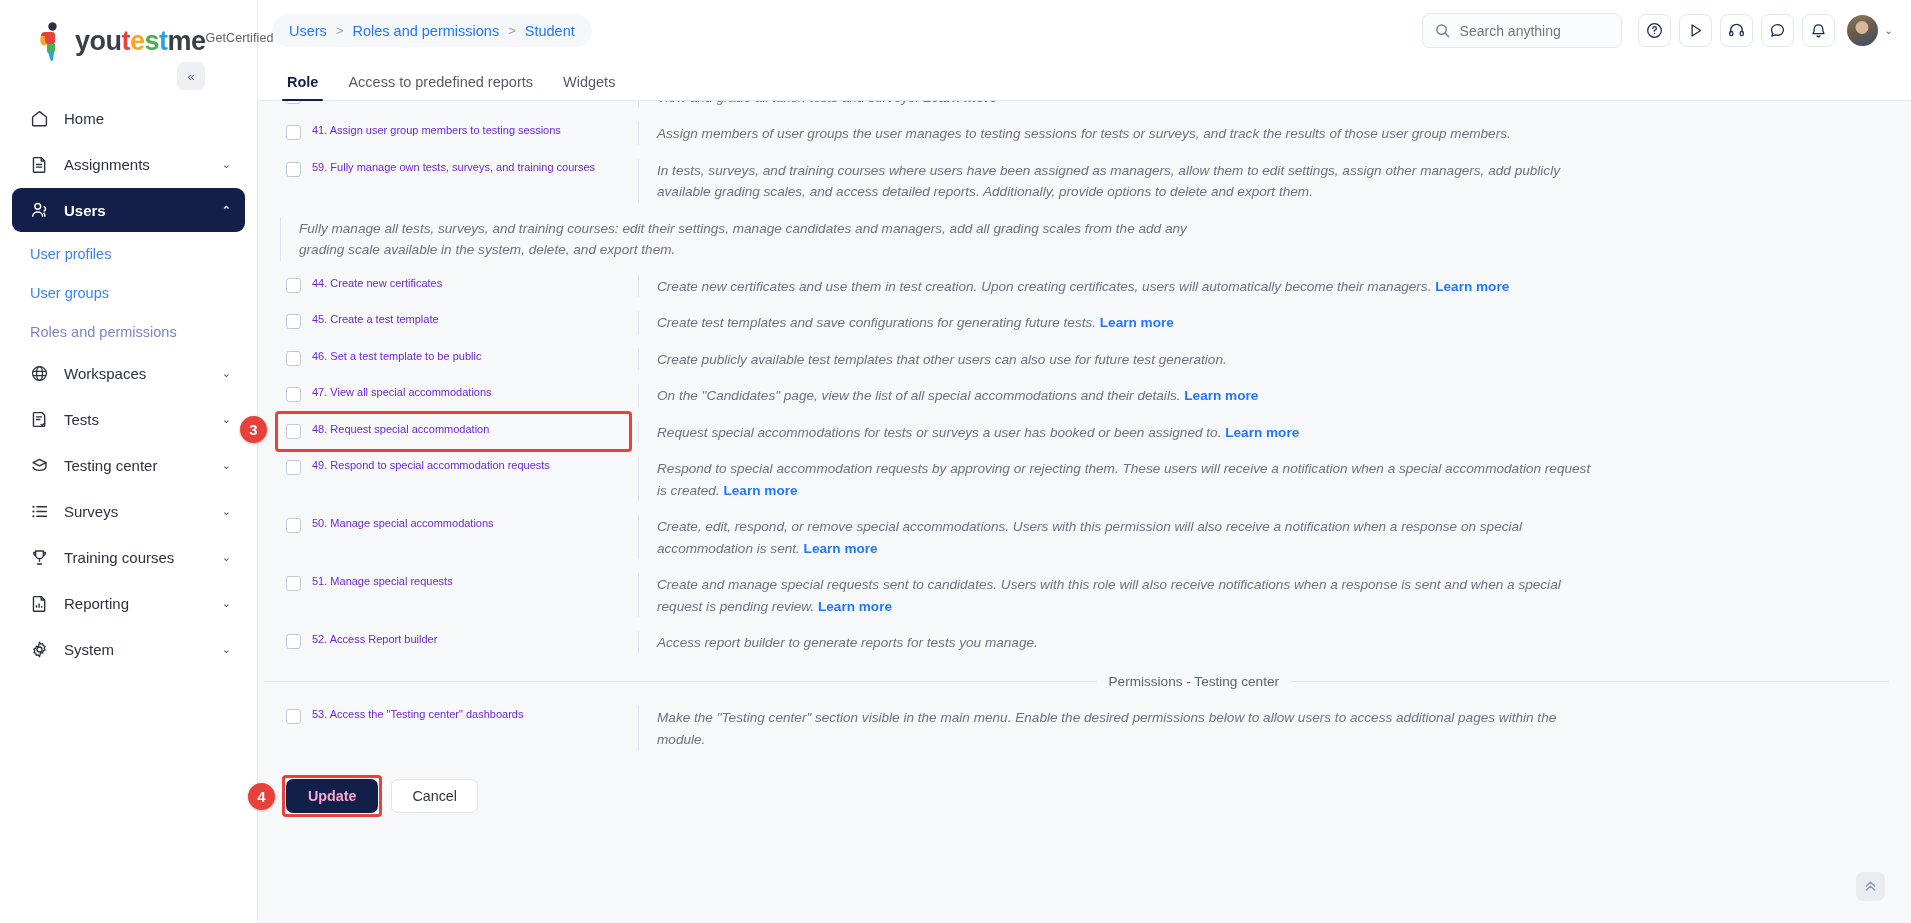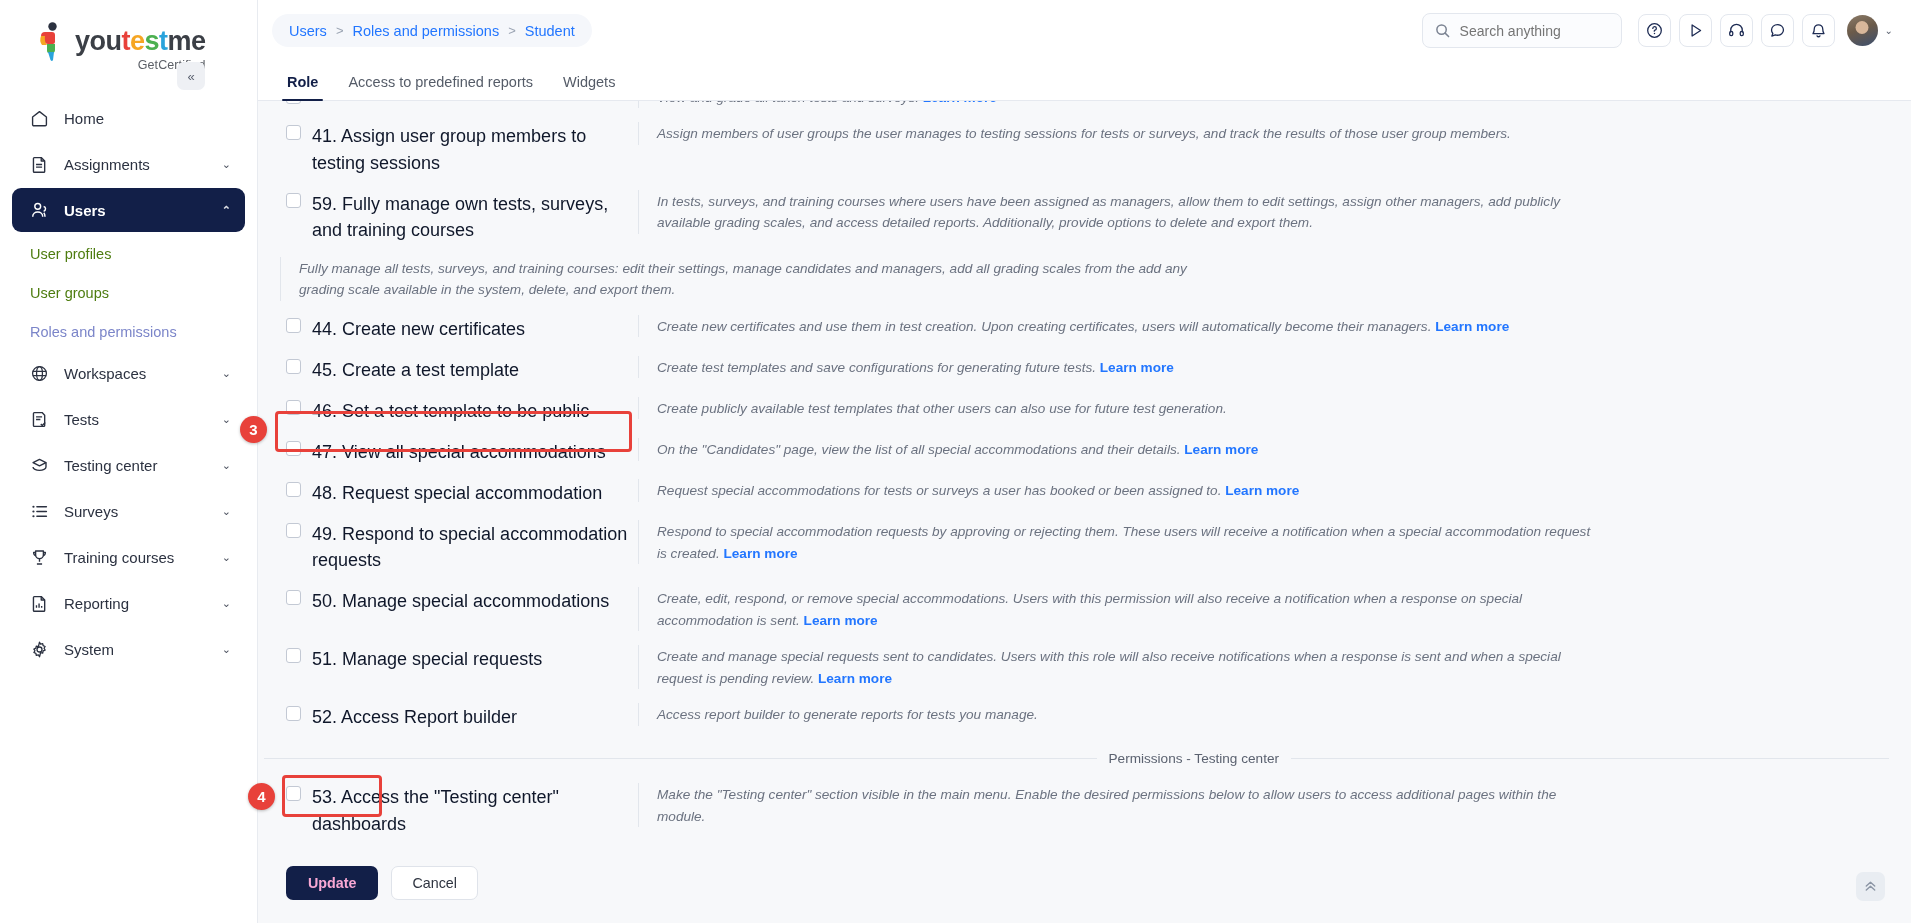--- a/index.html
+++ b/index.html
@@ -15,21 +15,21 @@
   .sidebar {
     width: 258px; min-width: 258px; height: 923px;
     background: #ffffff;
     border-right: 1px solid #e8ebf0;
     position: relative;
     display: flex; flex-direction: column;
   }
   .logo-wrap { padding: 22px 0 0 36px; height: 78px; }
   .logo { display: flex; align-items: flex-start; }
   .logo-mark { width: 34px; height: 40px; position: relative; margin-right: 5px; }
-  .logo-text { display: flex; flex-direction: column; padding-top: 6px; }
+  .logo-text { display: flex; flex-direction: row; padding-top: 6px; }
   .logo-word { font-size: 27px; font-weight: 700; letter-spacing: -0.5px; line-height: 1; }
   .logo-word .c1 { color: #3b3f46; }
   .logo-word .c2 { color: #e8413a; }
   .logo-word .c3 { color: #f6a623; }
   .logo-word .c4 { color: #4cb050; }
   .logo-word .c5 { color: #29a3dc; }
   .logo-word .c6 { color: #3b3f46; }
   .logo-sub { font-size: 12.5px; color: #5b5f66; text-align: right; margin-top: 3px; letter-spacing: .1px;}
 
   .collapse-btn {
@@ -47,21 +47,21 @@
     padding: 0 14px 0 16px; margin-bottom: 2px;
     color: #2b3140; font-size: 15px; cursor: pointer;
     position: relative;
   }
   .nav-item .ico { width: 23px; height: 22px; margin-right: 13px; display:flex; align-items:center; justify-content:center;}
   .nav-item .lbl { flex: 1; white-space: nowrap; }
   .nav-item .chev { font-size: 11px; color: #2b3140; opacity: .85; }
   .nav-item.active { background: #121f48; color: #fff; font-weight: 700; }
   .nav-item.active .chev { color: #fff; }
   .nav-sub {
-    font-size: 14.5px; color: #4d7c0f;
+    font-size: 14.5px; color: #3b82f6;
     padding: 0 14px 0 18px; height: 39px;
     display: flex; align-items: center; cursor: pointer; border-radius: 8px;
   }
   .nav-sub.selected { color: #7b85c9; }
 
   
   .main { flex: 1; height: 923px; display: flex; flex-direction: column; background: #fff; min-width:0; }
 
   .topbar {
     height: 61px; min-height: 61px; display: flex; align-items: center;
@@ -123,21 +123,21 @@
   }
   .rows { padding: 0 22px 0 22px; }
 
   .prow { display: flex; align-items: flex-start; padding: 7px 0 7px 0; position: relative; }
   .prow.clipped { margin-top: -22px; }
   .pleft { width: 358px; min-width: 358px; display: flex; align-items: flex-start; padding-left: 6px; padding-top: 1px;}
   .cb {
     width: 15px; height: 15px; border: 1.3px solid #c3c9d4; border-radius: 3px;
     background: #fff; margin-right: 11px; margin-top: 2px; flex: none; cursor: pointer;
   }
-  .plabel { font-size: 18px; color: #0f172a; line-height: 1.45; }
+  .plabel { font-size: 11px; color: #6d28d9; line-height: 1.45; }
   .pright {
     flex: 1; border-left: 1px solid #e2e6ec; padding-left: 18px; min-width: 0;
     padding-top: 1px;
   }
   .pdesc {
     font-size: 13.6px; color: #6b7280; font-style: italic; line-height: 1.58;
     max-width: 935px;
   }
   .lm { color: #2276ff; font-style: normal; font-weight: 600; cursor: pointer; }
 

